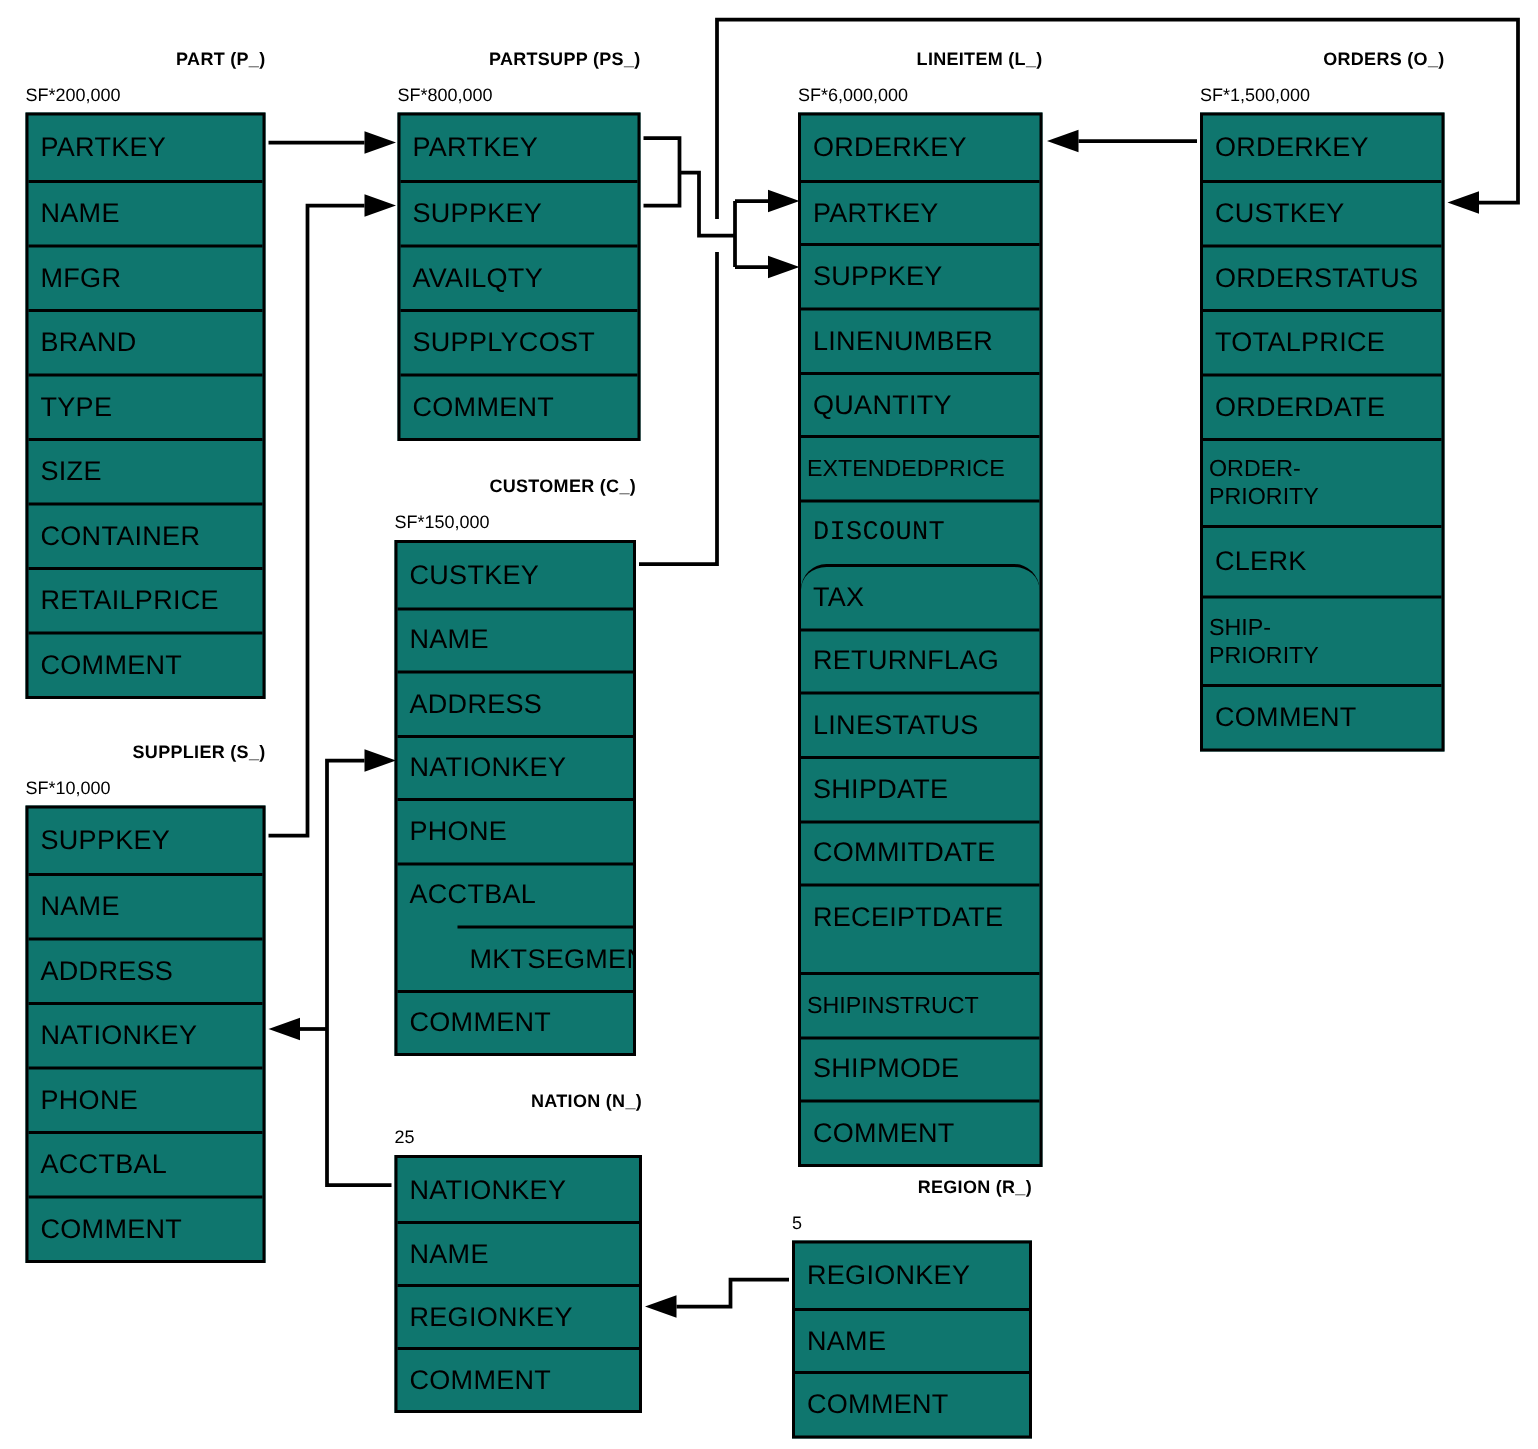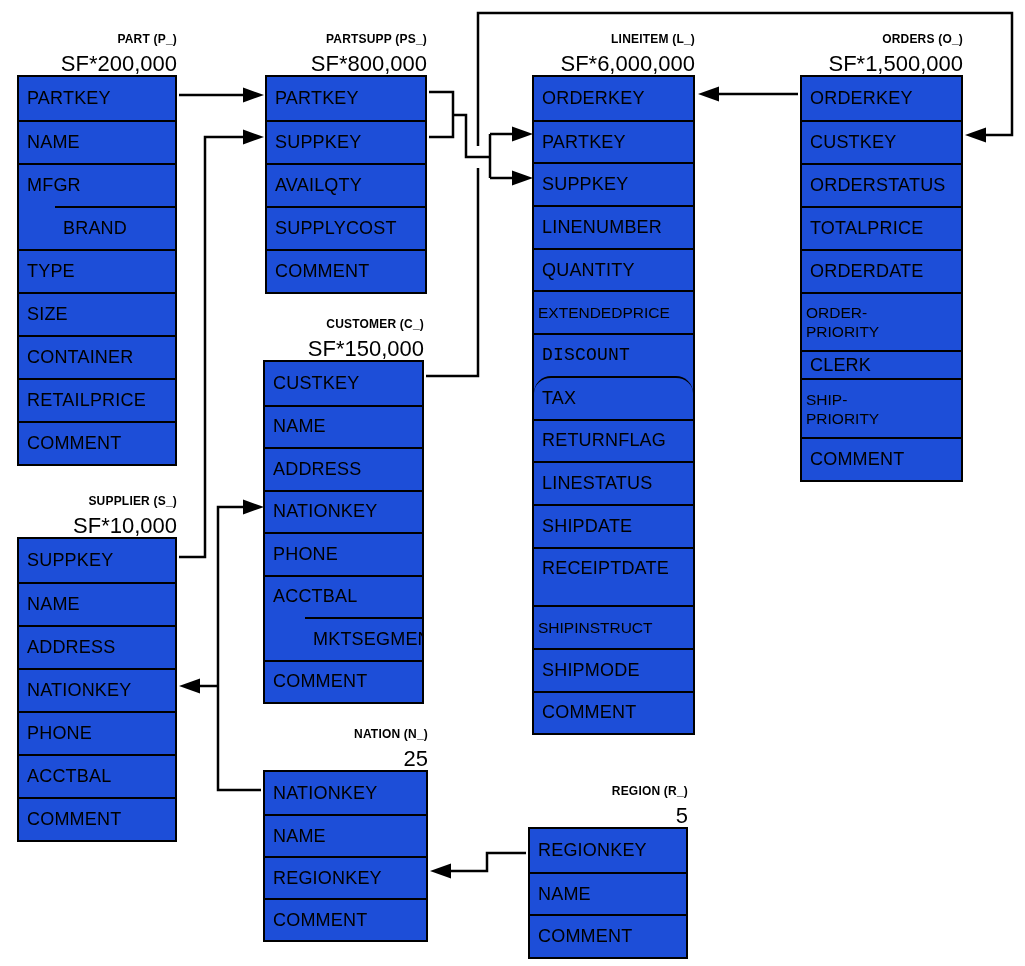--- a/index.html
+++ b/index.html
@@ -5,22 +5,22 @@
   html,body{margin:0;padding:0;background:#ffffff;}
   #canvas{
     position:relative;width:1025px;height:966px;background:#ffffff;
     font-family:"Liberation Sans","DejaVu Sans",sans-serif;color:#000;overflow:hidden;
   }
   .table{position:absolute;}
   .tbl-title{
     font-weight:bold;font-size:12px;line-height:25px;text-align:right;
     letter-spacing:.2px;white-space:nowrap;
   }
-  .tbl-card{font-size:22px;line-height:23px;text-align:right;white-space:nowrap;}
-  .tbl-box{border:2.5px solid #000;background:#1d4ed8;}
+  .tbl-card{font-size:12px;line-height:23px;text-align:left;white-space:nowrap;}
+  .tbl-box{border:2.5px solid #000;background:#0f766e;}
   .tbl-row{
     box-sizing:border-box;display:flex;align-items:center;padding-left:8px;
     font-size:18px;line-height:19px;letter-spacing:.2px;white-space:pre-line;
     overflow:hidden;
   }
   .tbl-row + .tbl-row{border-top:2.5px solid #000;}
   .tbl-row.tight{font-size:15.5px;padding-left:4px;letter-spacing:0;}
   #wires{position:absolute;left:0;top:0;pointer-events:none;}
   .conn{fill:none;stroke:#000;stroke-width:2.5;stroke-linejoin:miter;}
   .arrowhead{fill:#000;stroke:none;}
@@ -29,21 +29,21 @@
 <body>
 
 <div id="canvas">
     <div class="table" style="left: 17px; top: 27px; width: 160px;">
       <div class="tbl-title">PART (P_)</div>
       <div class="tbl-card">SF*200,000</div>
       <div class="tbl-box">
         <div class="tbl-row" style="height: 43px;">PARTKEY</div>
         <div class="tbl-row" style="height: 43px;">NAME</div>
         <div class="tbl-row" style="height: 43px;">MFGR</div>
-        <div class="tbl-row" style="height: 43px; margin-left: 36px;">BRAND</div>
+        <div class="tbl-row" style="height: 43px;">BRAND</div>
         <div class="tbl-row" style="height: 43px;">TYPE</div>
         <div class="tbl-row" style="height: 43px;">SIZE</div>
         <div class="tbl-row" style="height: 43px;">CONTAINER</div>
         <div class="tbl-row" style="height: 43px;">RETAILPRICE</div>
         <div class="tbl-row" style="height: 43px;">COMMENT</div>
       </div>
     </div>
     <div class="table" style="left: 265px; top: 27px; width: 162px;">
       <div class="tbl-title">PARTSUPP (PS_)</div>
       <div class="tbl-card">SF*800,000</div>
@@ -63,38 +63,39 @@
         <div class="tbl-row" style="height: 42.7px;">PARTKEY</div>
         <div class="tbl-row" style="height: 42.7px;">SUPPKEY</div>
         <div class="tbl-row" style="height: 42.7px;">LINENUMBER</div>
         <div class="tbl-row" style="height: 42.7px;">QUANTITY</div>
         <div class="tbl-row tight" style="height: 42.7px;">EXTENDEDPRICE</div>
         <div class="tbl-row" style="height: 42.7px; font-family: Liberation Mono, monospace;">DISCOUNT</div>
         <div class="tbl-row" style="height: 42.7px; border-radius: 17px;">TAX</div>
         <div class="tbl-row" style="height: 42.7px;">RETURNFLAG</div>
         <div class="tbl-row" style="height: 42.7px;">LINESTATUS</div>
         <div class="tbl-row" style="height: 42.7px;">SHIPDATE</div>
+        <div class="tbl-row" style="height: 42.7px;">COMMITDATE</div>
         <div class="tbl-row" style="height: 42.7px;">RECEIPTDATE</div>
         <div class="tbl-row tight" style="height: 42.7px; margin-top: 16px;">SHIPINSTRUCT</div>
         <div class="tbl-row" style="height: 42.7px;">SHIPMODE</div>
         <div class="tbl-row" style="height: 42.7px;">COMMENT</div>
       </div>
     </div>
     <div class="table" style="left: 800px; top: 27px; width: 163px;">
       <div class="tbl-title">ORDERS (O_)</div>
       <div class="tbl-card">SF*1,500,000</div>
       <div class="tbl-box">
         <div class="tbl-row" style="height: 43px;">ORDERKEY</div>
         <div class="tbl-row" style="height: 43px;">CUSTKEY</div>
         <div class="tbl-row" style="height: 43px;">ORDERSTATUS</div>
         <div class="tbl-row" style="height: 43px;">TOTALPRICE</div>
         <div class="tbl-row" style="height: 43px;">ORDERDATE</div>
         <div class="tbl-row tight" style="height: 58px;">ORDER-
 PRIORITY</div>
-        <div class="tbl-row" style="height: 28px;">CLERK</div>
+        <div class="tbl-row" style="height: 47px;">CLERK</div>
         <div class="tbl-row tight" style="height: 59px;">SHIP-
 PRIORITY</div>
         <div class="tbl-row" style="height: 43px;">COMMENT</div>
       </div>
     </div>
     <div class="table" style="left: 263px; top: 312px; width: 161px;">
       <div class="tbl-title">CUSTOMER (C_)</div>
       <div class="tbl-card">SF*150,000</div>
       <div class="tbl-box">
         <div class="tbl-row" style="height: 42.5px;">CUSTKEY</div>

